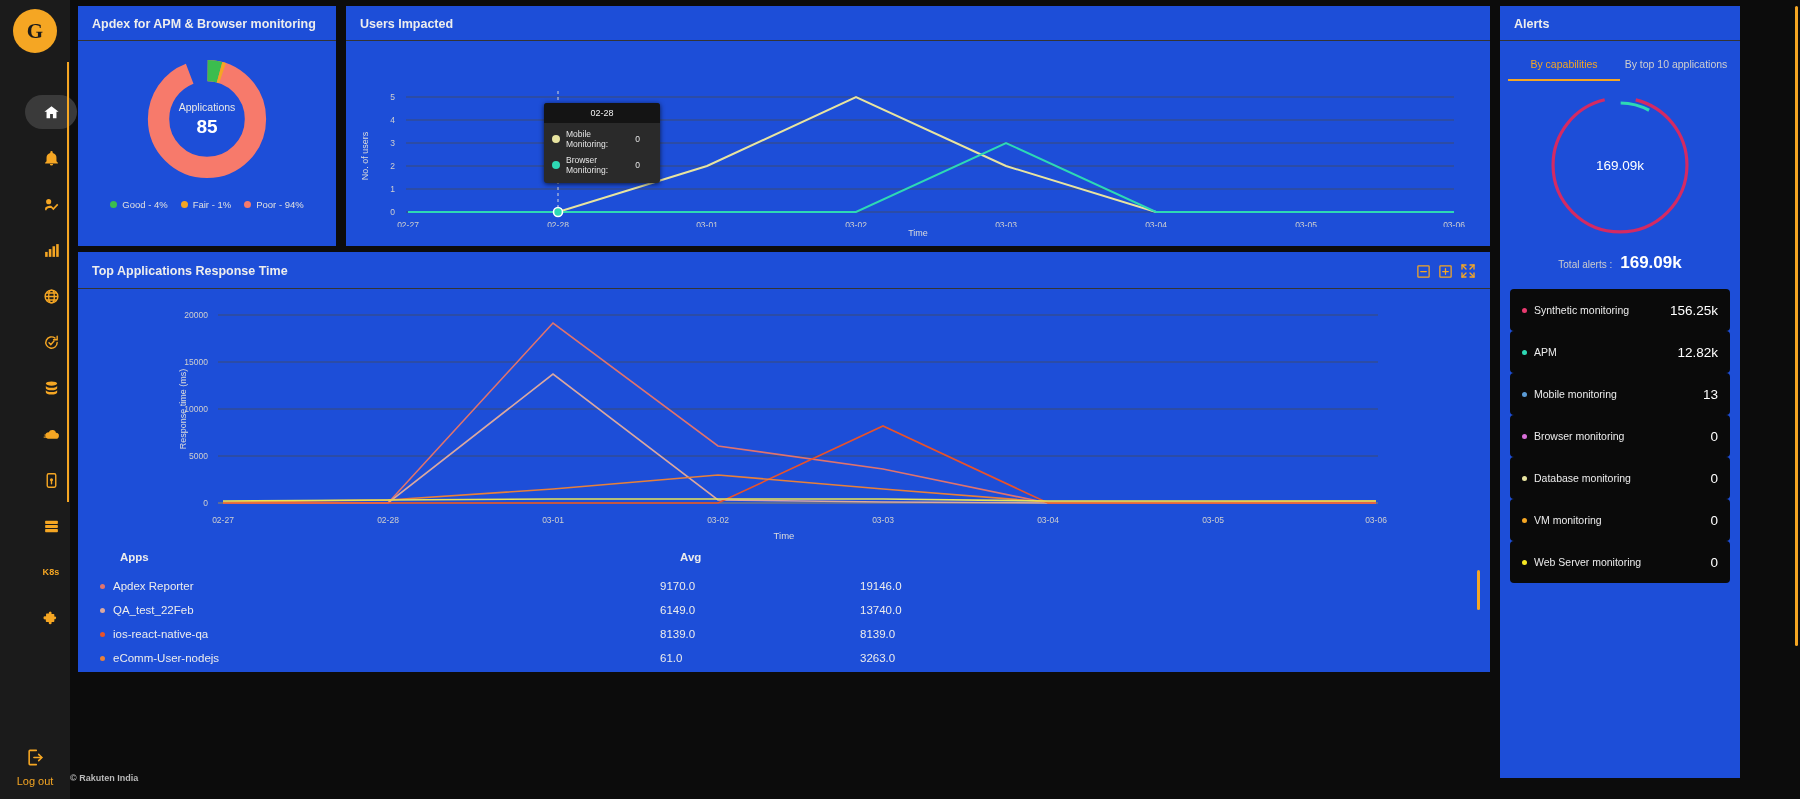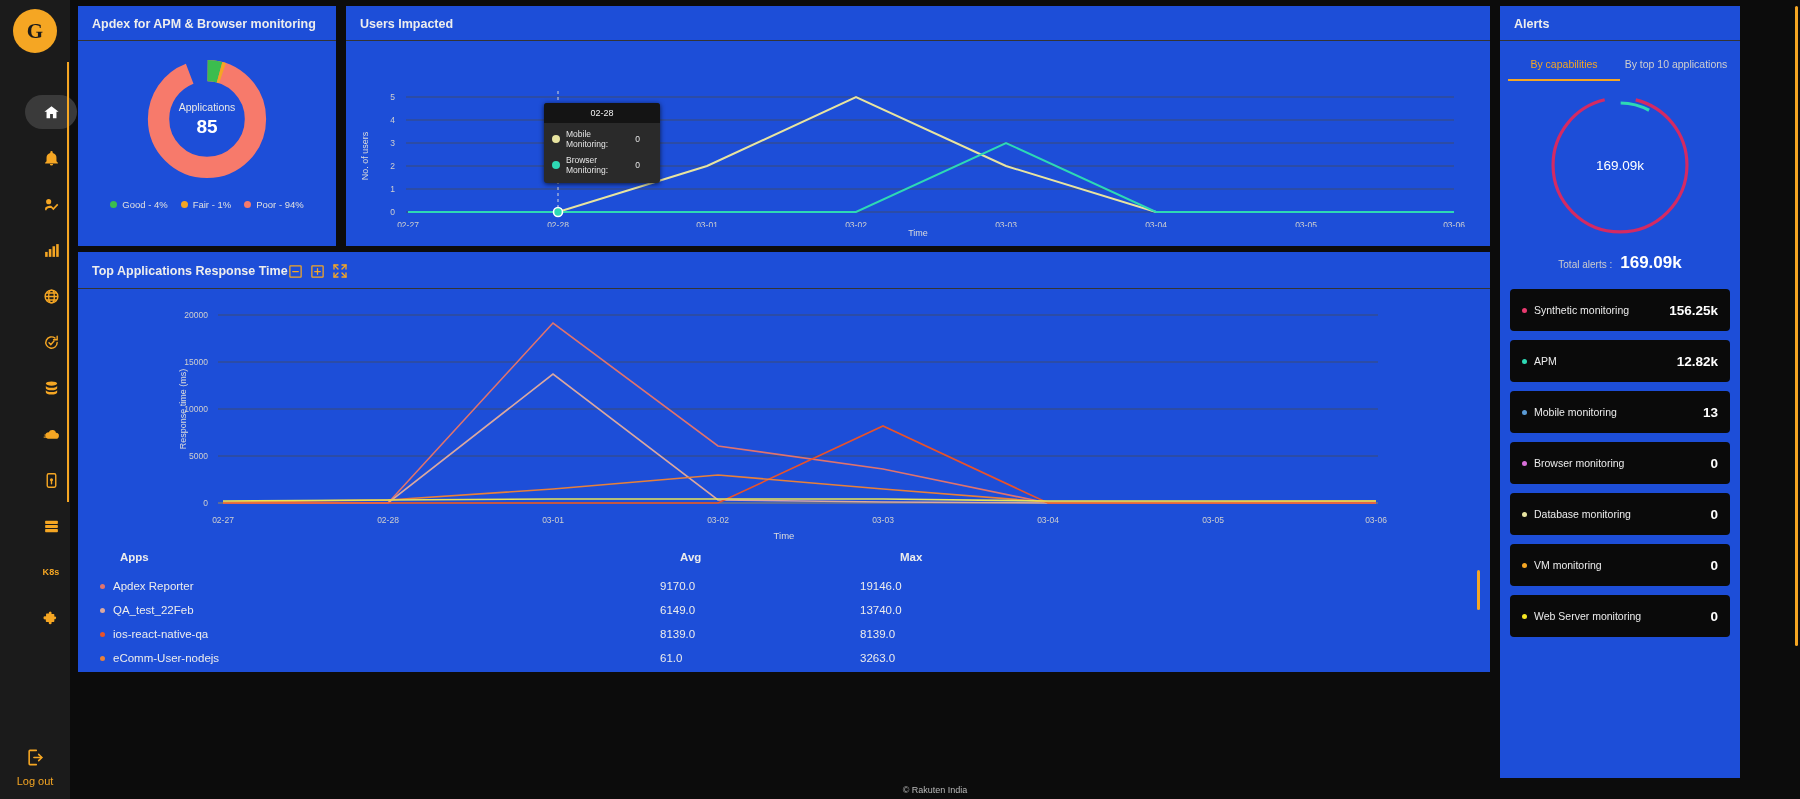--- a/index.html
+++ b/index.html
@@ -50,21 +50,21 @@
 
   .panel {
     background: #1d4ed8; border-radius: 0;
     position: absolute; overflow: hidden;
   }
   .panel-title {
     font-size: 12.5px; font-weight: bold; color: #ededed;
     padding: 11px 14px 9px 14px; border-bottom: 1px solid #343434;
     position: relative;
   }
-  .panel-title-row { display: flex; align-items: center; justify-content: flex-start; }
+  .panel-title-row { display: flex; align-items: center; justify-content: space-between; }
   .panel-ctrls { display: flex; gap: 7px; align-items: center; }
   .ctrl-btn { color: #f5a623; cursor: pointer; line-height: 0; }
 
   
   #apdex { left: 8px; top: 6px; width: 258px; height: 240px; }
   .donut-wrap { display: flex; justify-content: center; margin-top: 14px; position: relative; }
   .donut { position: relative; width: 128px; height: 128px; }
   .donut-center {
     position: absolute; inset: 0; display: flex; flex-direction: column;
     align-items: center; justify-content: center; pointer-events: none;
@@ -123,30 +123,30 @@
   .alert-donut-wrap { display: flex; justify-content: center; margin-top: 10px; position: relative; }
   .alert-total {
     display: flex; align-items: baseline; justify-content: center; gap: 8px;
     margin-top: 14px;
   }
   .alert-total-label { font-size: 10px; color: #cdcdcd; }
   .alert-total-value { font-size: 17px; font-weight: bold; color: #ffffff; }
   .alert-list { margin-top: 16px; padding: 0 10px; }
   .alert-item {
     background: #0a0a0a; border-radius: 4px; height: 42px;
-    display: flex; align-items: center; padding: 0 12px; margin-bottom: 9px;
+    display: flex; align-items: center; padding: 0 12px; margin-bottom: 0;
     cursor: pointer;
   }
   .alert-name { font-size: 10.5px; color: #ececec; margin-left: 7px; }
-  .alert-count { margin-left: auto; font-size: 13.5px; font-weight: bold; color: #ffffff; }
+  .alert-count { margin-left: auto; font-size: 13.5px; font-weight: normal; color: #ffffff; }
   .alert-dot { width: 5px; height: 5px; border-radius: 50%; flex: 0 0 5px; }
 
   .footer {
-    position: absolute; bottom: 4px; left: 0; width: 100%;
-    text-align: center; font-size: 9px; color: #b9b9b9;
+    position: absolute; bottom: 16px; left: 0; width: 100%;
+    font-size: 9px; color: #b9b9b9; font-weight: bold;
   }
   .scroll-rail-right {
     position: absolute; right: 2px; top: 6px; width: 3px; height: 640px;
     background: #f5a623; border-radius: 2px;
   }
 </style>
 </head>
 <body>
 
 <div class="app">
@@ -434,21 +434,20 @@
         </svg>
         <div style="position:absolute; left:0; right:0; bottom:-2px; text-align:center; font-size:9.5px; color:#dcdcdc;">Time</div>
       </div>
 
       <div class="apps-table">
         <div class="apps-head">
           <div class="col-app">
               <span class="pad">Apps</span>
             </div>
           <div class="col-avg">Avg</div>
-          <div class="col-max">Max</div>
         </div>
 
         <div class="apps-row">
           <div class="col-app">
             <span class="row-dot" style="background:#e0736d"></span>
             <span>Apdex Reporter</span>
           </div>
           <div class="col-avg">9170.0</div>
           <div class="col-max">19146.0</div>
         </div>

